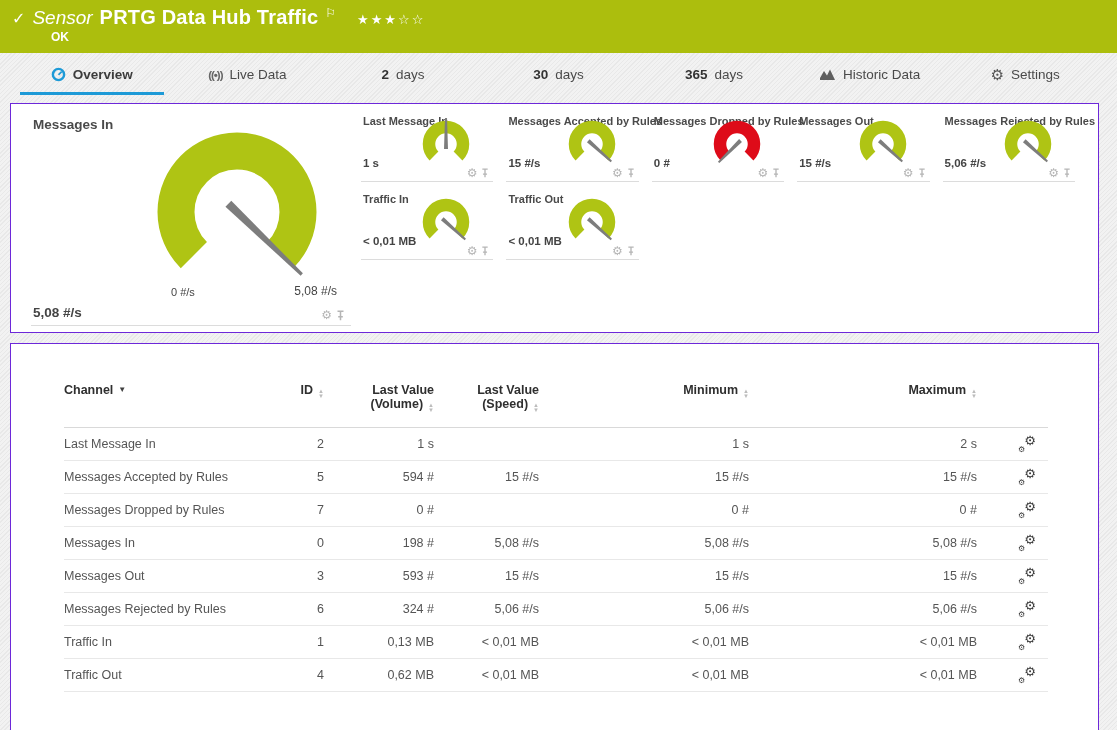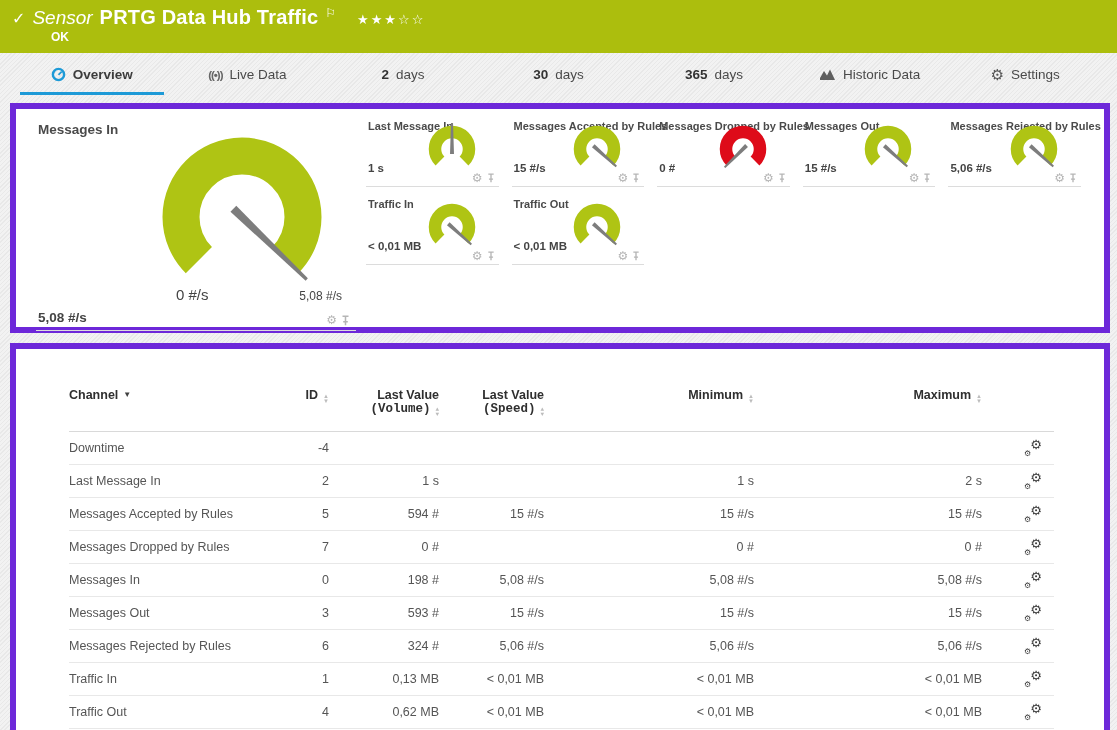--- a/index.html
+++ b/index.html
@@ -26,50 +26,50 @@
   .tab { flex:1; display:flex; align-items:center; justify-content:center; gap:7px;
          font-size:13.5px; color:#4a4a4a; cursor:pointer; margin:0 6px;
          border-bottom:3px solid transparent; padding-top:4px; white-space:nowrap; }
   .tab.active { border-bottom-color:#1d9ad7; font-weight:bold; color:#3c3c3c; }
   .tab b { color:#333; }
   .ticon { display:inline-flex; align-items:center; color:#666; font-size:13px; }
   .live-glyph { font-size:11.5px; font-weight:bold; letter-spacing:-1px; color:#666; }
   .gear-glyph { font-size:15px; color:#555; }
 
   
-  .panel { background:#fff; border:6px solid #6d28d9; margin:0 7px 0 10px;justify-content:space-between; }
+  .panel { background:#fff; border:1px solid #6d28d9; margin:0 18px 0 10px;justify-content:space-between; }
   .gauges-panel { margin-top:8px; height:230px; display:flex; padding:0 10px; }
   .table-panel  { margin-top:10px; height:400px; padding:39px 50px 0 53px; }
 
   
   .big-gauge { width:320px; margin:0 10px; position:relative; border-bottom:1px solid #dcdcdc; height:222px; flex:none; }
   .bg-label { position:absolute; top:13px; left:2px; font-size:13.5px; font-weight:bold; color:#4a4a4a; }
   .bg-svg { position:absolute; top:26px; right:14px; }
-  .bg-min { position:absolute; bottom:27px; left:140px; font-size:15px; color:#444; }
+  .bg-min { position:absolute; bottom:27px; left:140px; font-size:11px; color:#444; }
   .bg-max { position:absolute; bottom:27px; right:14px; font-size:12px; color:#444; }
   .bg-value { position:absolute; bottom:5px; left:2px; font-size:13.5px; font-weight:bold; color:#444; }
   .gicons { position:absolute; bottom:3px; right:6px; display:flex; gap:4px; align-items:center; color:#b9b9b9; }
   .gicons .ggear { font-size:12px; cursor:pointer; color:#b5b5b5; }
   .gicons .gpin { cursor:pointer; display:inline-flex; }
 
   
   .small-gauges { flex:1; display:grid; grid-template-columns:repeat(5,1fr); align-content:start; padding-top:0; }
   .gcell { position:relative; height:78px; border-bottom:1px solid #dcdcdc; margin-right:13px; }
   .gc-label { position:absolute; top:11px; left:2px; font-size:11px; font-weight:bold; color:#4a4a4a; white-space:nowrap; }
   .gc-value { position:absolute; bottom:12px; left:2px; font-size:11.5px; font-weight:bold; color:#444; }
   .gc-svg { position:absolute; top:13px; right:20px; }
   .gcell .gicons { bottom:1px; right:4px; }
 
   
   table { width:100%; border-collapse:collapse; table-layout:fixed; }
   col.c-channel{width:210px;} col.c-id{width:50px;} col.c-vol{width:110px;}
   col.c-speed{width:105px;} col.c-min{width:210px;} col.c-max{width:228px;} col.c-act{width:auto;}
   th { font-size:12.5px; color:#2f2f2f; font-weight:bold; text-align:right; vertical-align:top; padding:0 0 14px 0; }
   th.left { text-align:left; }
-  th .sub { display:block;font-family:Liberation Mono, monospace; }
+  th .sub { display:block; }
   td { font-size:12.5px; color:#555; text-align:right; height:33px; padding:0; border-top:1px solid #e8e8e8; }
   td.left { text-align:left; }
   tbody tr:first-child td { border-top:1px solid #d9d9d9; }
   tr.last td { border-bottom:1px solid #e8e8e8; }
   .sort-both { display:inline-flex; flex-direction:column; margin-left:5px; vertical-align:1px; }
   .sort-both i { font-style:normal; font-size:6px; line-height:5px; color:#bcbcbc; }
   .sort-desc { font-size:8px; color:#3f3f3f; margin-left:5px; vertical-align:2px; }
   th, .sort-both, .sort-desc { cursor:pointer; }
   .chset { position:relative; display:inline-block; width:18px; height:16px; cursor:pointer; text-align:left; }
   .chset .gb { position:absolute; top:-2px; right:0; font-size:13px; color:#3d3d3d; }
@@ -301,29 +301,20 @@
             </span></th>
           <th><span>Maximum</span><span class="sort-both">
               <i>▲</i>
               <i>▼</i>
             </span></th>
           <th><span></span></th>
         </tr>
       </thead>
     <tbody id="tbody">
         <tr>
-          <td class="left">Downtime</td>
-          <td>-4</td>
-          <td></td>
-          <td></td>
-          <td></td>
-          <td></td>
-          <td class="act-cell"><span class="chset"><span class="gb">⚙</span><span class="gs">⚙</span></span></td>
-        </tr>
-        <tr>
           <td class="left">Last Message In</td>
           <td>2</td>
           <td>1 s</td>
           <td></td>
           <td>1 s</td>
           <td>2 s</td>
           <td class="act-cell"><span class="chset"><span class="gb">⚙</span><span class="gs">⚙</span></span></td>
         </tr>
         <tr>
           <td class="left">Messages Accepted by Rules</td>

